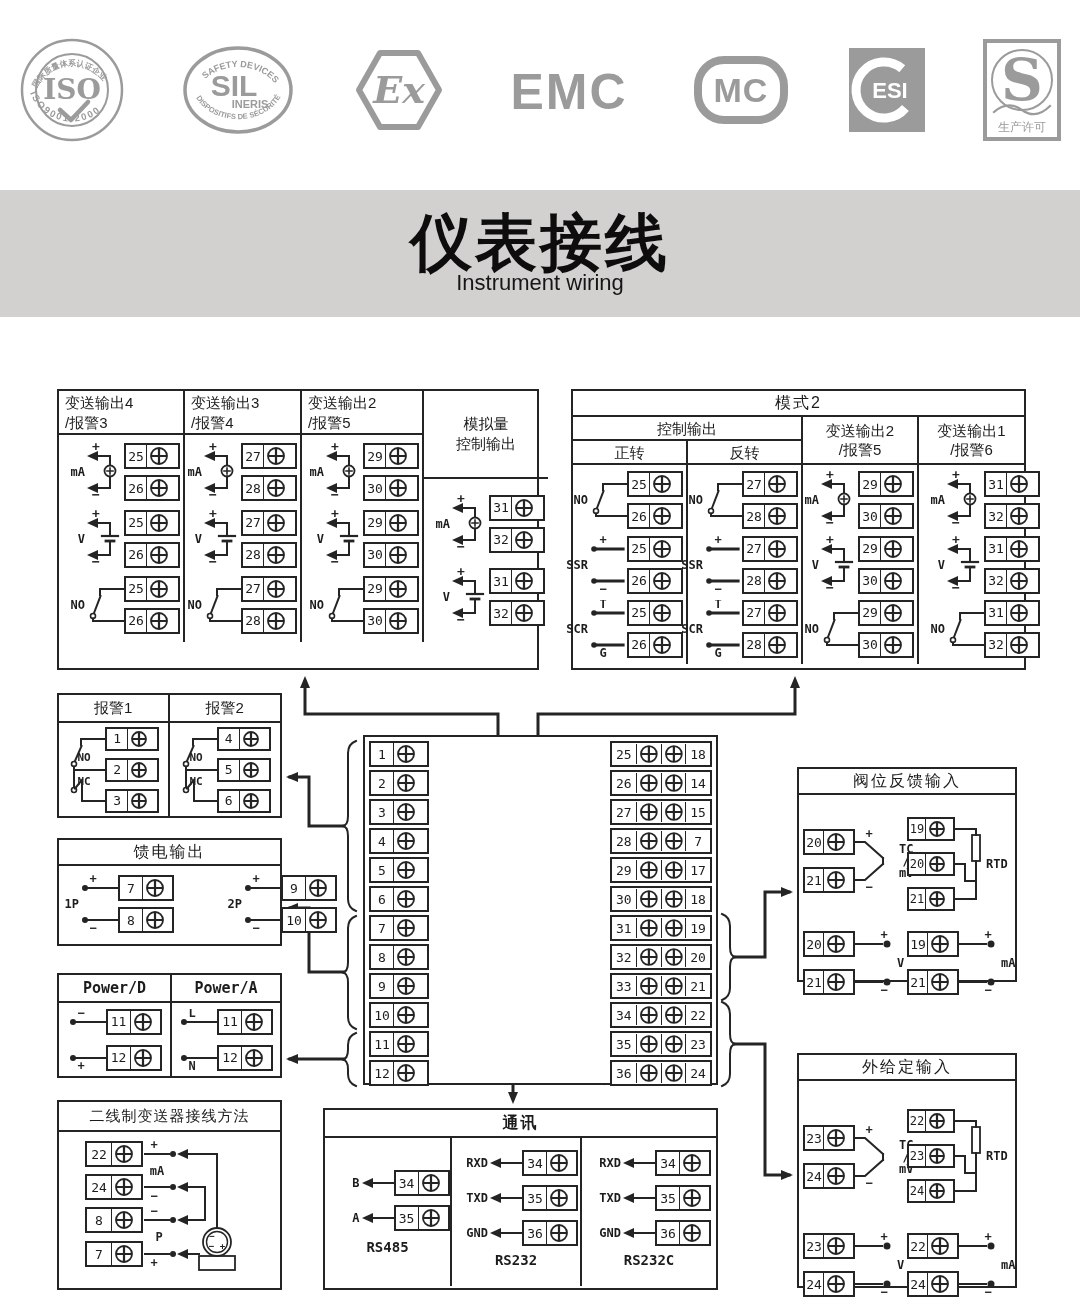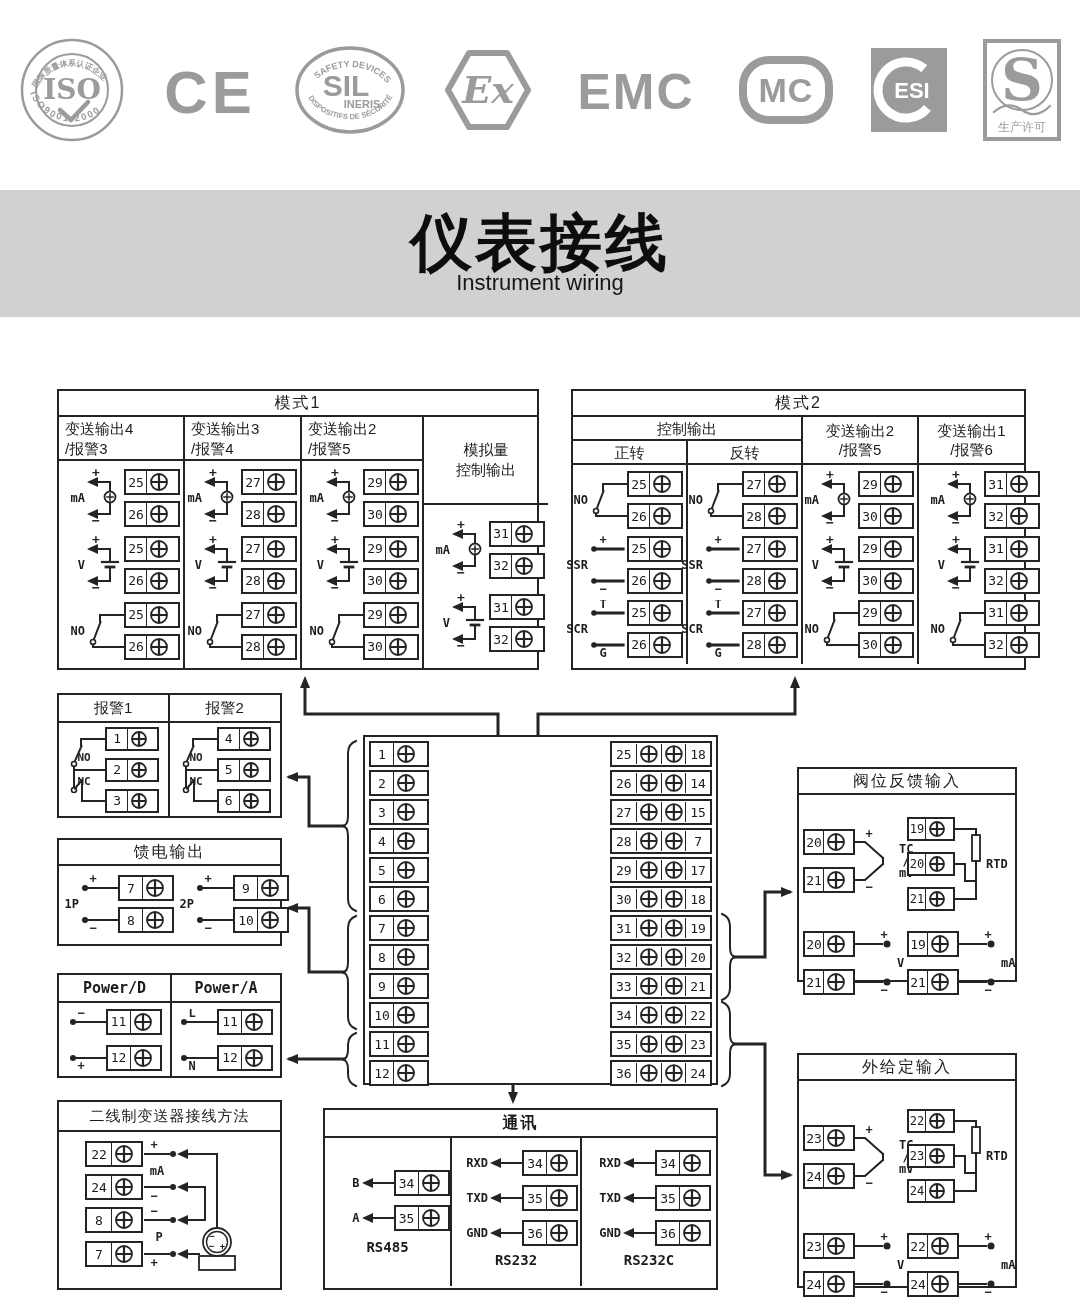--- a/index.html
+++ b/index.html
@@ -61,25 +61,20 @@
           <circle cx="54" cy="54" r="36" fill="none" stroke="#9b9b9b" stroke-width="2"></circle>
           <path id="isoT" d="M16 60 A39 39 0 0 1 92 60" fill="none"></path>
           <path id="isoB" d="M10 50 A45 45 0 0 0 98 50" fill="none"></path>
           <text font-size="8" fill="#9b9b9b" font-weight="bold"><textPath startOffset="8%" href="#isoT">国际质量体系认证企业</textPath></text>
           <text font-size="9.5" fill="#9b9b9b" font-weight="bold" letter-spacing="2"><textPath startOffset="6%" href="#isoB">ISO9001:2000</textPath></text>
           <text x="54" y="63" text-anchor="middle" font-size="28" fill="#9b9b9b" font-weight="bold" font-family="DejaVu Serif, serif">ISO</text>
           <path d="M42 74 L53 84 L70 66" fill="none" stroke="#9b9b9b" stroke-width="4.5" stroke-linecap="round" stroke-linejoin="round"></path>
         </svg>
       </div>
       <div class="logo">
-        <svg width="100" height="74" viewBox="0 0 100 74">
-          <text x="50" y="60" text-anchor="middle" font-size="60" fill="#9b9b9b" font-weight="bold" letter-spacing="4" font-family="Liberation Sans, sans-serif">CE</text>
-        </svg>
-      </div>
-      <div class="logo">
         <svg width="112" height="100" viewBox="0 0 112 100">
           <ellipse cx="56" cy="50" rx="53" ry="42" fill="none" stroke="#9b9b9b" stroke-width="3.5"></ellipse>
           <path id="silT" d="M16 48 A44 36 0 0 1 96 48" fill="none"></path>
           <path id="silB" d="M12 54 A47 39 0 0 0 100 54" fill="none"></path>
           <text font-size="9" fill="#9b9b9b" font-weight="bold"><textPath startOffset="12%" href="#silT">SAFETY DEVICES</textPath></text>
           <text font-size="7.5" fill="#9b9b9b" font-weight="bold"><textPath startOffset="4%" href="#silB">DISPOSITIFS DE SÉCURITÉ</textPath></text>
           <text x="52" y="56" text-anchor="middle" font-size="30" fill="#9b9b9b" font-weight="bold" font-family="Liberation Sans, sans-serif">SIL</text>
           <text x="68" y="68" text-anchor="middle" font-size="11" fill="#9b9b9b" font-weight="bold">INERIS</text>
         </svg>
       </div>
@@ -143,21 +138,20 @@
       <path d="M604 741 Q596 744 596 753 L596 839 Q596 849 590 849 Q596 849 596 859 L596 945 Q596 954 604 957" fill="none" stroke="#242424" stroke-width="2" stroke-linecap="square"></path>
       <path d="M604 1002 Q596 1005 596 1014 L596 1033 Q596 1043 590 1043 Q596 1043 596 1053 L596 1072 Q596 1081 604 1084" fill="none" stroke="#242424" stroke-width="2" stroke-linecap="square"></path>
       <path d="M356 741 Q348 744 348 753 L348 816 Q348 826 342 826 Q348 826 348 836 L348 899 Q348 908 356 911" fill="none" stroke="#242424" stroke-width="2" stroke-linecap="square"></path>
       <path d="M356 916 Q348 919 348 928 L348 962.5 Q348 972.5 342 972.5 Q348 972.5 348 982.5 L348 1017 Q348 1026 356 1029" fill="none" stroke="#242424" stroke-width="2" stroke-linecap="square"></path>
       <path d="M356 1033 Q348 1036 348 1045 L348 1049.5 Q348 1059.5 342 1059.5 Q348 1059.5 348 1069.5 L348 1074 Q348 1083 356 1086" fill="none" stroke="#242424" stroke-width="2" stroke-linecap="square"></path>
       <path d="M722 914 Q730 917 730 926 L730 947 Q730 957 736 957 Q730 957 730 967 L730 988 Q730 997 722 1000" fill="none" stroke="#242424" stroke-width="2" stroke-linecap="square"></path>
       <path d="M722 1002 Q730 1005 730 1014 L730 1034 Q730 1044 736 1044 Q730 1044 730 1054 L730 1074 Q730 1083 722 1086" fill="none" stroke="#242424" stroke-width="2" stroke-linecap="square"></path>
     </svg>
 
   <div class="box" id="mode1" style="left:57px;top:389px;width:482px;height:281px;">
-    <div class="btitle">模式1</div>
     <div class="mgrid" style="grid-template-columns:126px 117px 122px 1fr;">
       <div class="mcol">
         <div class="mhead">
           <div>变送输出4</div>
           <div>/报警3</div>
           </div>
         <div class="mbody">
             <div class="diag">
               <span class="dlabel">mA</span>
               <svg width="38" height="58" viewBox="0 0 38 58">
@@ -964,21 +958,21 @@
             <div class="term" style="width: 56px; height: 26px;">
               <span class="tnum" style="width: 22px; font-size: 13px;">8</span>
               <svg width="20" height="20" viewBox="0 0 20 20" style="margin: 0px 1px 0px 2px;">
                 <circle cx="10" cy="10" r="8" fill="none" stroke="#242424" stroke-width="1.8"></circle>
                 <path d="M10 3.5 V16.5 M3.5 10 H16.5" fill="none" stroke="#242424" stroke-width="2.2" stroke-linecap="square"></path>
               </svg>
             </div>
           </div>
         </div>
         <div class="diag">
-          <span class="dlabel" style="width: 20px;">2P</span>
+          <span class="dlabel" style="width: 20px; margin-left: 48px;">2P</span>
           <svg width="38" height="58" viewBox="0 0 38 58">
             <circle cx="5" cy="13" r="3" fill="#242424"></circle>
             <path d="M5 13 H38" fill="none" stroke="#242424" stroke-width="2" stroke-linecap="square"></path>
             <circle cx="5" cy="45" r="3" fill="#242424"></circle>
             <path d="M5 45 H38" fill="none" stroke="#242424" stroke-width="2" stroke-linecap="square"></path>
             <text x="13" y="8" text-anchor="middle" font-size="12" fill="#242424" font-family="DejaVu Sans Mono, monospace" font-weight="bold">+</text>
             <text x="13" y="57" text-anchor="middle" font-size="12" fill="#242424" font-family="DejaVu Sans Mono, monospace" font-weight="bold">−</text>
           </svg>
           <div class="tstack" style="gap: 6px;">
             <div class="term" style="width: 56px; height: 26px;">

